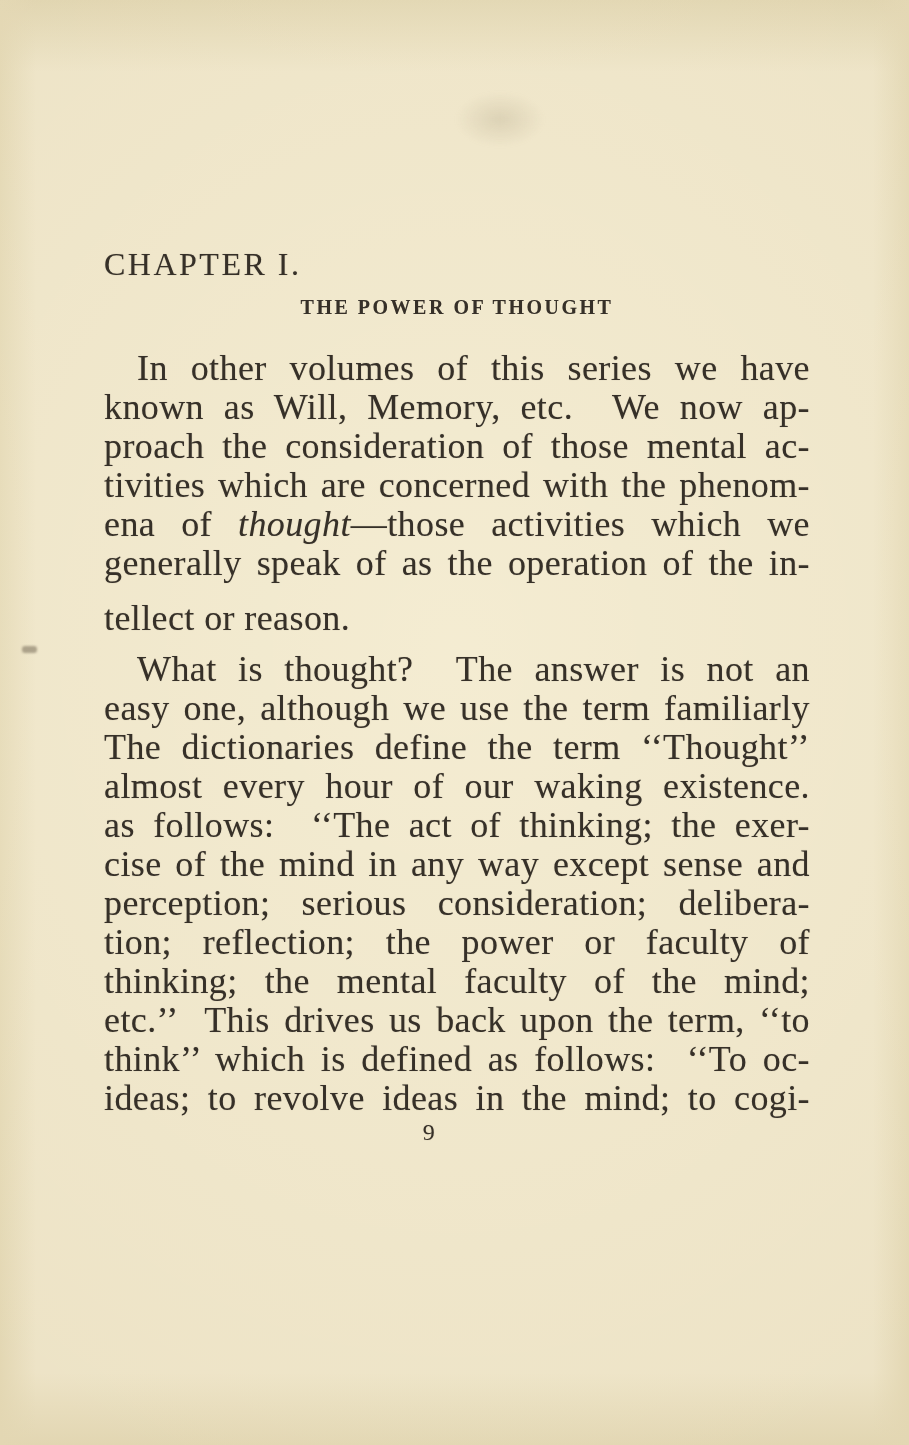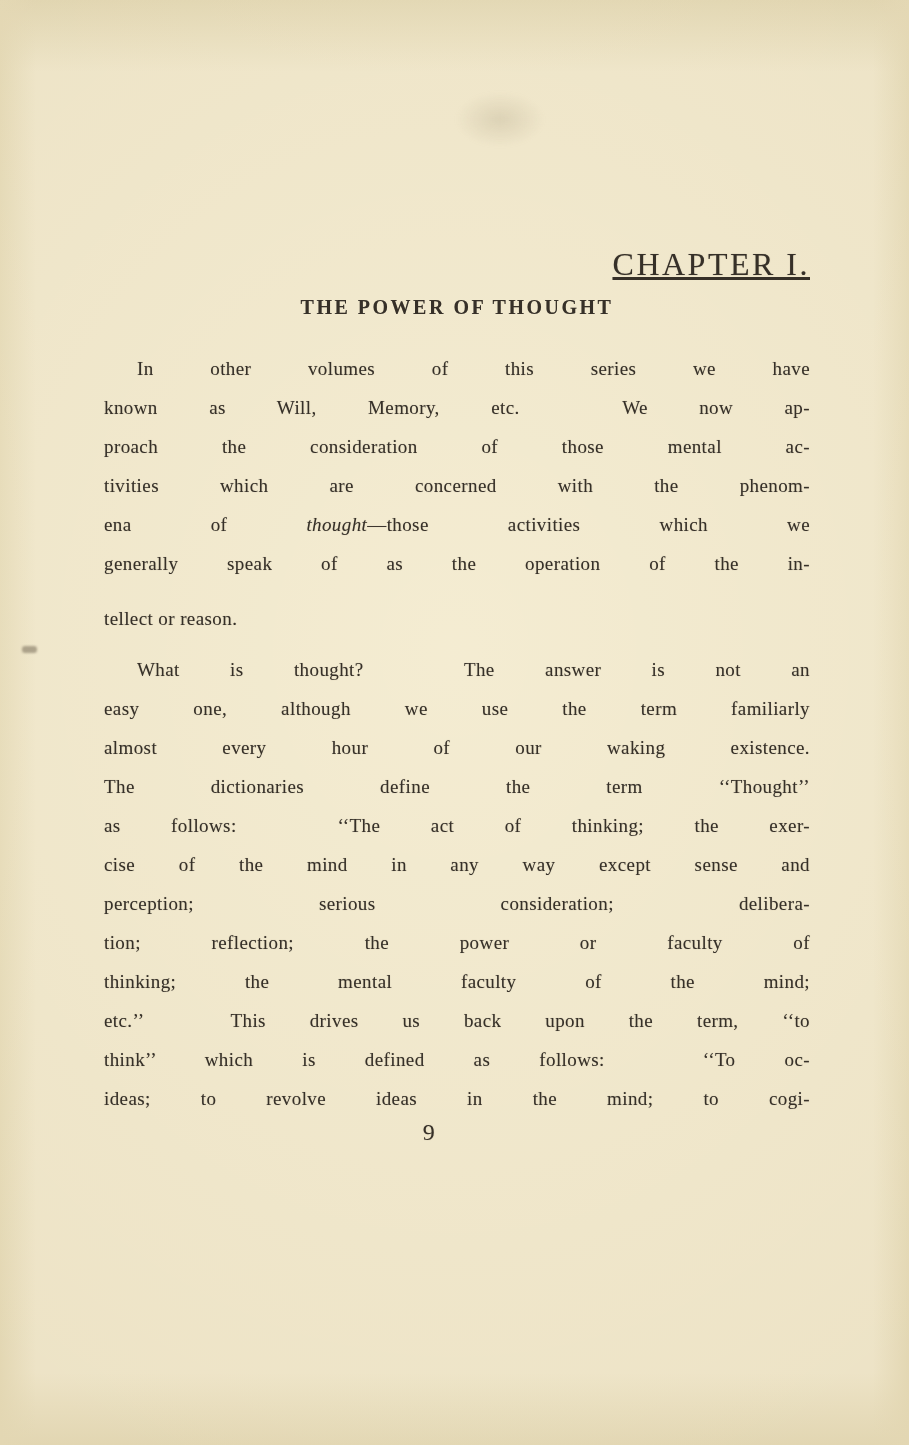--- a/index.html
+++ b/index.html
@@ -46,42 +46,41 @@
 
   .content {
     position: absolute;
     left: 104px;
     top: 0;
     width: 706px;
     padding-top: 246px;
   }
 
   .chapter-heading {
-    text-align: right;
+    text-align: left;
     font-size: 32px;
     font-weight: 400;
     letter-spacing: 2.5px;
     line-height: 1.15;
     text-shadow: 0 0 1px rgba(54,48,40,0.35);
-    text-decoration: underline;
   }
 
   .section-heading {
     margin-top: 13px;
     text-align: center;
     font-size: 20px;
     font-weight: 700;
     letter-spacing: 2.5px;
     line-height: 1.15;
     text-shadow: 0 0 0.5px rgba(54,48,40,0.30);
   }
 
   .body-text {
     margin-top: 30px;
-    font-size: 19px;
+    font-size: 36px;
     line-height: 39px;
     letter-spacing: 0.4px;
     text-shadow: 0 0 1px rgba(54,48,40,0.30);
   }
 
   .paragraph + .paragraph {
     margin-top: 12px;
   }
 
   .line {
@@ -133,22 +132,22 @@
       <div class="line">proach the consideration of those mental ac-</div>
       <div class="line">tivities which are concerned with the phenom-</div>
       <div class="line"><span>ena of </span><em>thought</em><span>—those activities which we</span></div>
       <div class="line">generally speak of as the operation of the in-</div>
       <div class="line flush">tellect or reason.</div>
     </div>
 
     <div class="paragraph">
       <div class="line indent">What is thought?  The answer is not an</div>
       <div class="line">easy one, although we use the term familiarly</div>
+      <div class="line">The dictionaries define the term ‘‘Thought’’</div>
       <div class="line">almost every hour of our waking existence.</div>
-      <div class="line">The dictionaries define the term ‘‘Thought’’</div>
       <div class="line">as follows:  ‘‘The act of thinking; the exer-</div>
       <div class="line">cise of the mind in any way except sense and</div>
       <div class="line">perception; serious consideration; delibera-</div>
       <div class="line">tion; reflection; the power or faculty of</div>
       <div class="line">thinking; the mental faculty of the mind;</div>
       <div class="line">etc.’’  This drives us back upon the term, ‘‘to</div>
       <div class="line">think’’ which is defined as follows:  ‘‘To oc-</div>
       <div class="line">ideas; to revolve ideas in the mind; to cogi-</div>
     </div>
 

